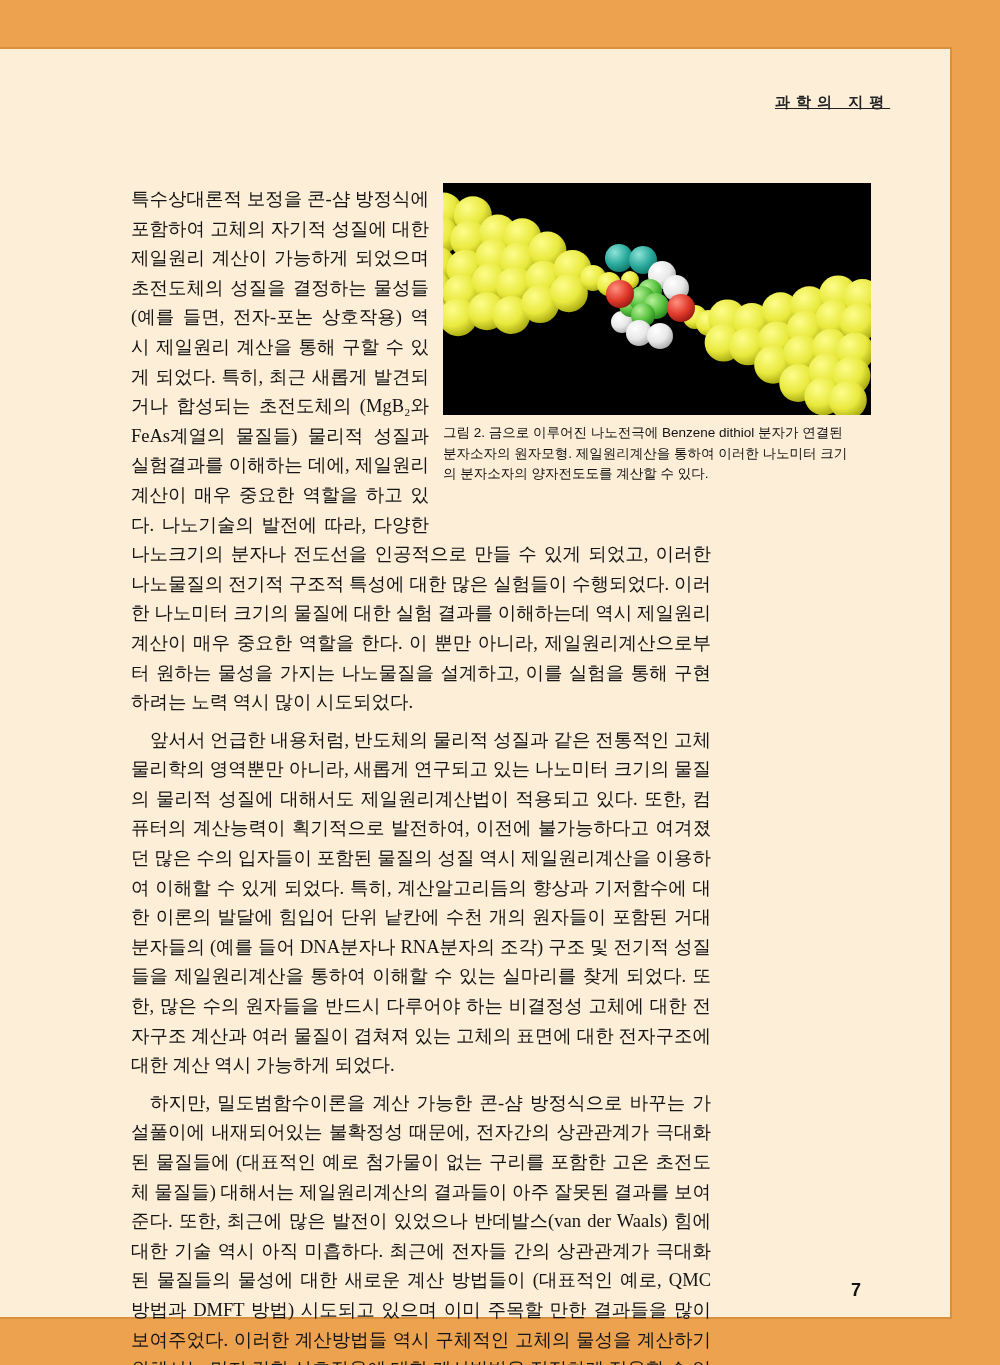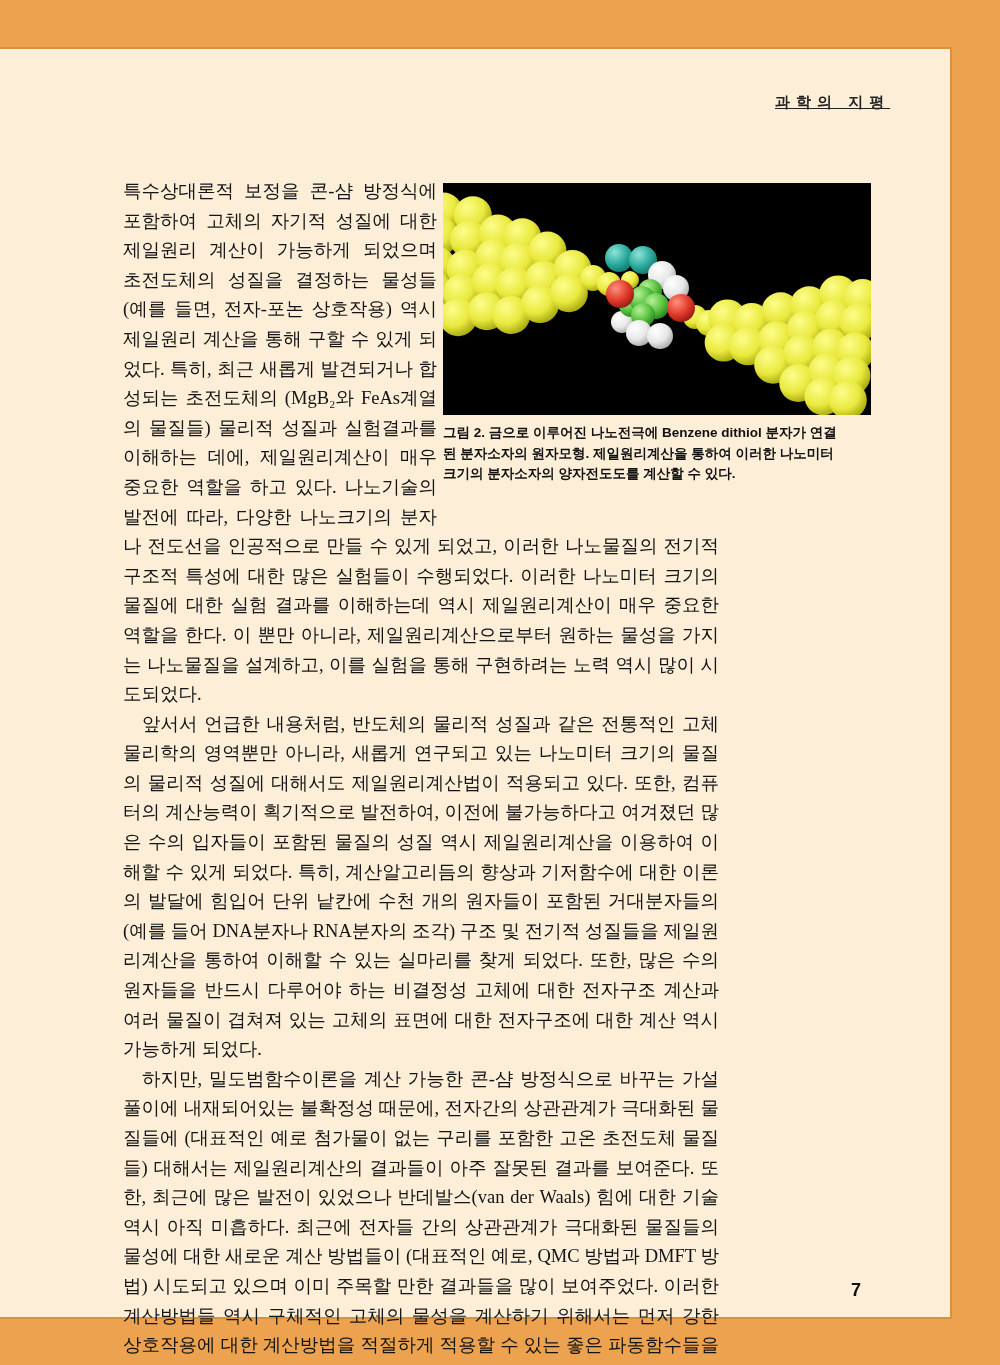--- a/index.html
+++ b/index.html
@@ -20,33 +20,33 @@
     position:absolute;left:775px;top:93px;
     font-family:"Liberation Sans","DejaVu Sans",sans-serif;
     font-weight:bold;font-size:15px;letter-spacing:6px;
     color:#222;white-space:nowrap;text-decoration:underline;
   }
   .article{
     position:absolute;left:123px;top:177px;width:596px;
     font-size:18.5px;line-height:29.6px;color:var(--text-color,#141414);
     text-align:justify;
   }
-  .article p{margin:0;}
+  .article p{margin:8px;}
   .article p.indented{text-indent:19px;}
   .fig-spacer{
     float:right;width:282px;height:326px;
   }
   .figure-block{
     position:absolute;left:443px;top:183px;width:428px;
   }
   .figure-block svg{display:block;background:#000;}
   .figure-caption{
     margin-top:8px;width:406px;
     font-family:"Liberation Sans","DejaVu Sans",sans-serif;
-    font-weight:bold;font-size:13.5px;line-height:20.5px;
+    font-weight:normal;font-size:13.5px;line-height:20.5px;
     color:#111;text-align:left;
   }
   .page-number{
     position:absolute;left:851px;top:1280px;
     font-family:"Liberation Sans","DejaVu Sans",sans-serif;
     font-weight:bold;font-size:18px;color:#111;
   }
 </style>
 </head>
 <body style="--frame-orange: #eca24f; --frame-edge: #d8913e; --paper-cream: #fdeed8; --text-color: #141414;">

